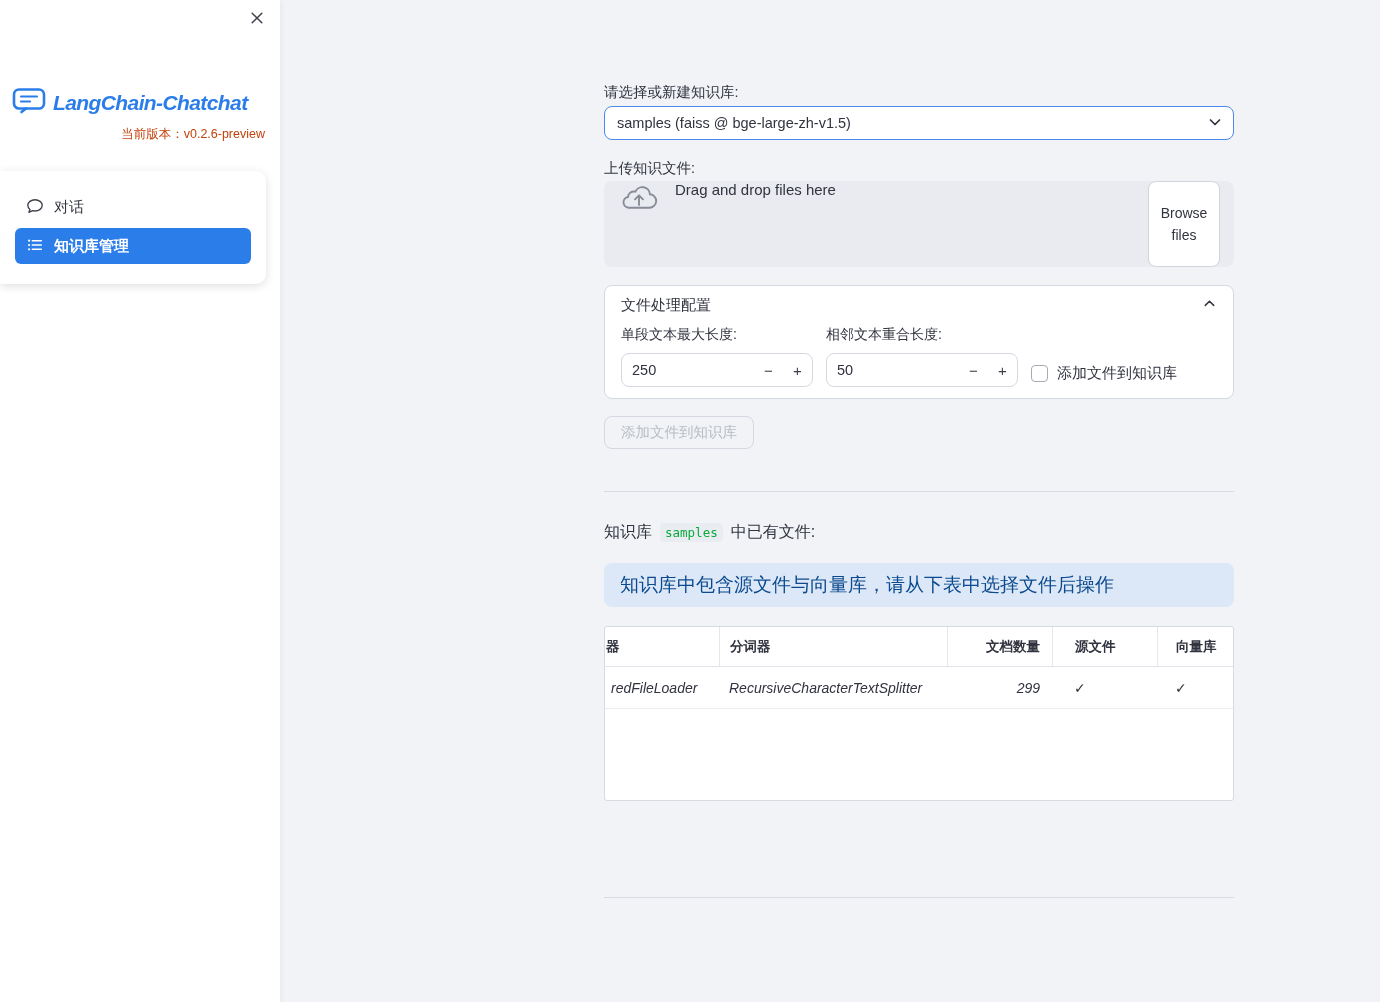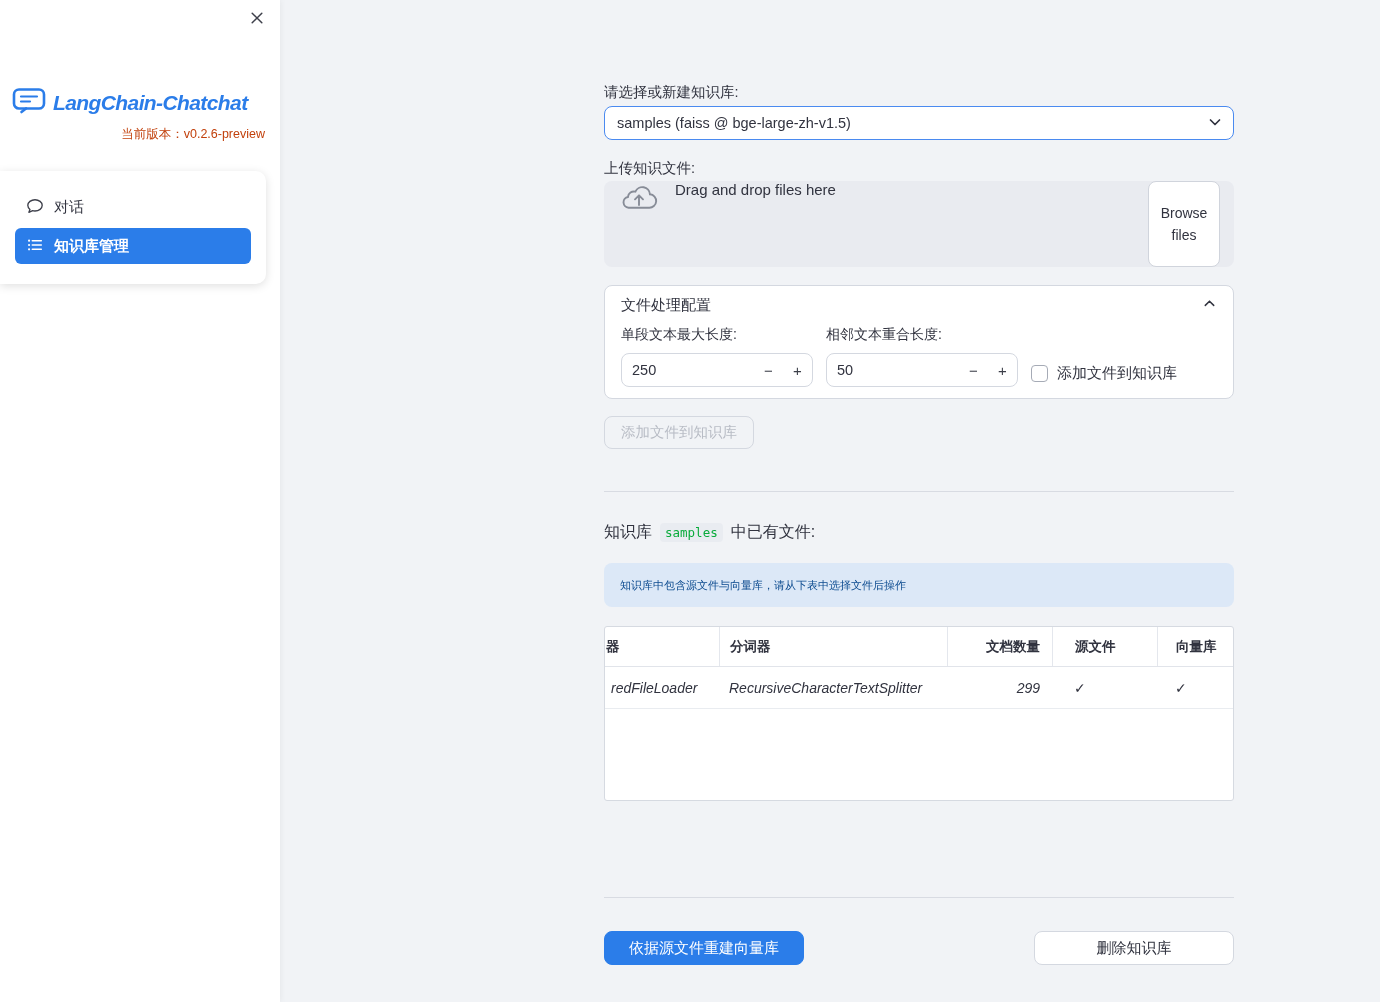--- a/index.html
+++ b/index.html
@@ -99,21 +99,21 @@
   .divider-2{ top:897px; }
 
   .existing-line{ top:522px; display:flex; align-items:center; gap:8px; font-size:16px; }
   .code-chip{
     font-family:"DejaVu Sans Mono","Liberation Mono",monospace; font-size:12.5px;
     color:#09ab3b; background:#e9ecf1; border-radius:4px; padding:2px 5px;
   }
 
   .info-box{
     top:563px; min-height:44px; background:#dce8f7; border-radius:8px; color:#0b4a8f;
-    display:flex; align-items:center; padding:0 16px; font-size:11px;
+    display:flex; align-items:center; padding:0 16px; font-size:19px;
   }
 
   .table{
     top:626px; height:175px; background:#fff; border:1px solid #d6dae1; border-radius:3px; overflow:hidden;
   }
   .thead{ display:flex; height:40px; border-bottom:1px solid #e1e4ea; align-items:stretch; font-weight:bold; font-size:13.5px; }
   .trow{ display:flex; height:42px; border-bottom:1px solid #e9ecf0; align-items:stretch; font-size:14px;font-style:italic; }
   .cell{ display:flex; align-items:center; padding:0 10px; overflow:hidden; white-space:nowrap; }
   .thead .cell + .cell{ border-left:1px solid #e4e7ed; }
   .c-loader{ width:114px; flex:none; }
@@ -278,18 +278,14 @@
       <div class="cell c-split">RecursiveCharacterTextSplitter</div>
       <div class="cell c-count">299</div>
       <div class="cell c-src">✓</div>
       <div class="cell c-vec">✓</div>
     </div>
   </div>
 
 
   <div class="blk divider divider-2"></div>
 
-  <div class="blk bottom-row">
-    <button class="btn btn-primary rebuild-btn">依据源文件重建向量库</button>
-    <button class="btn btn-white delete-kb-btn">删除知识库</button>
-  </div>
 
 </main>
 
 </body></html>

